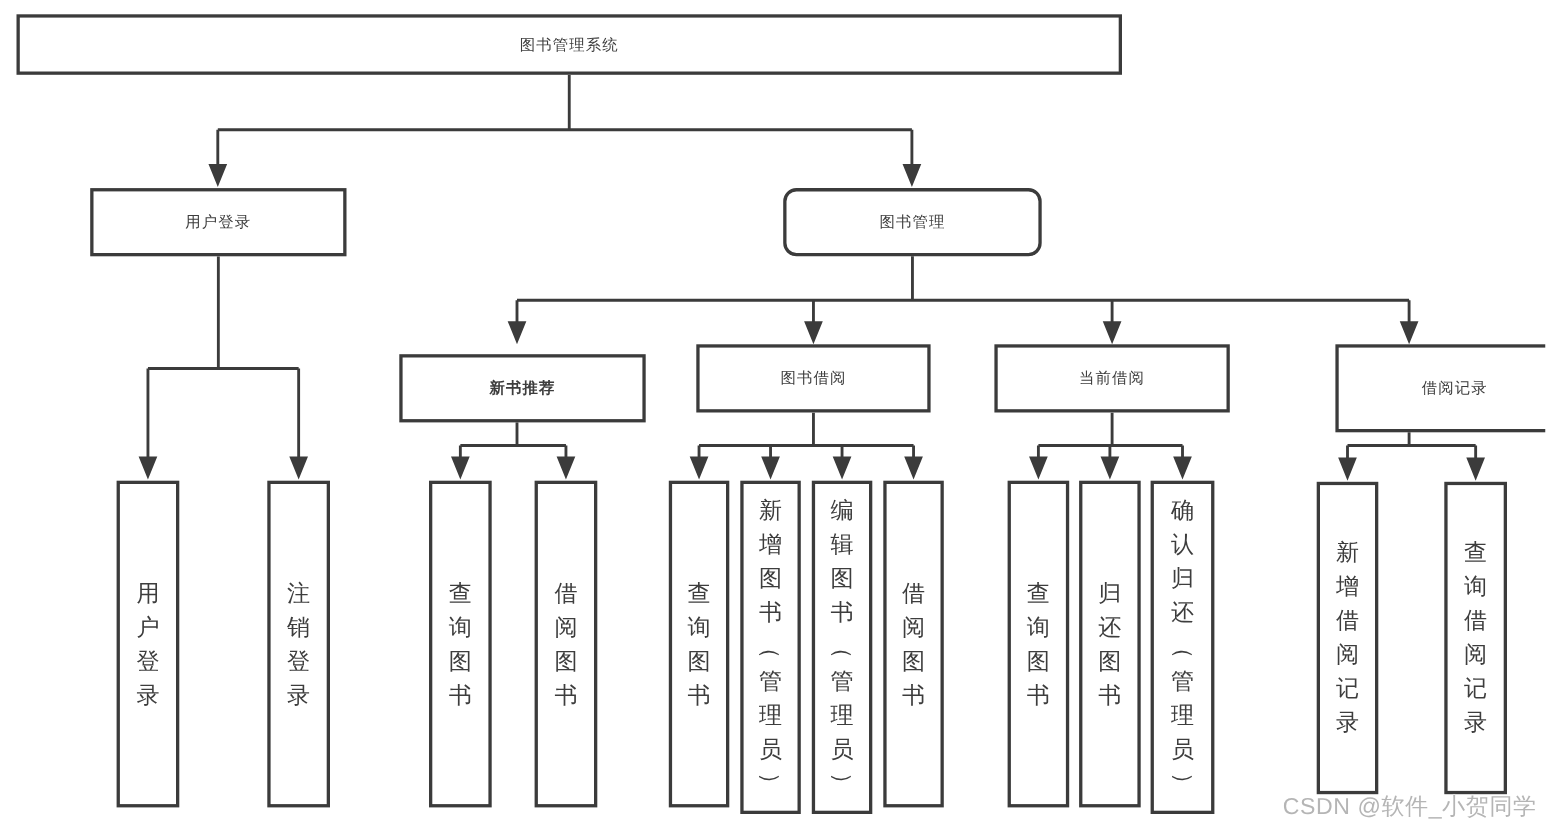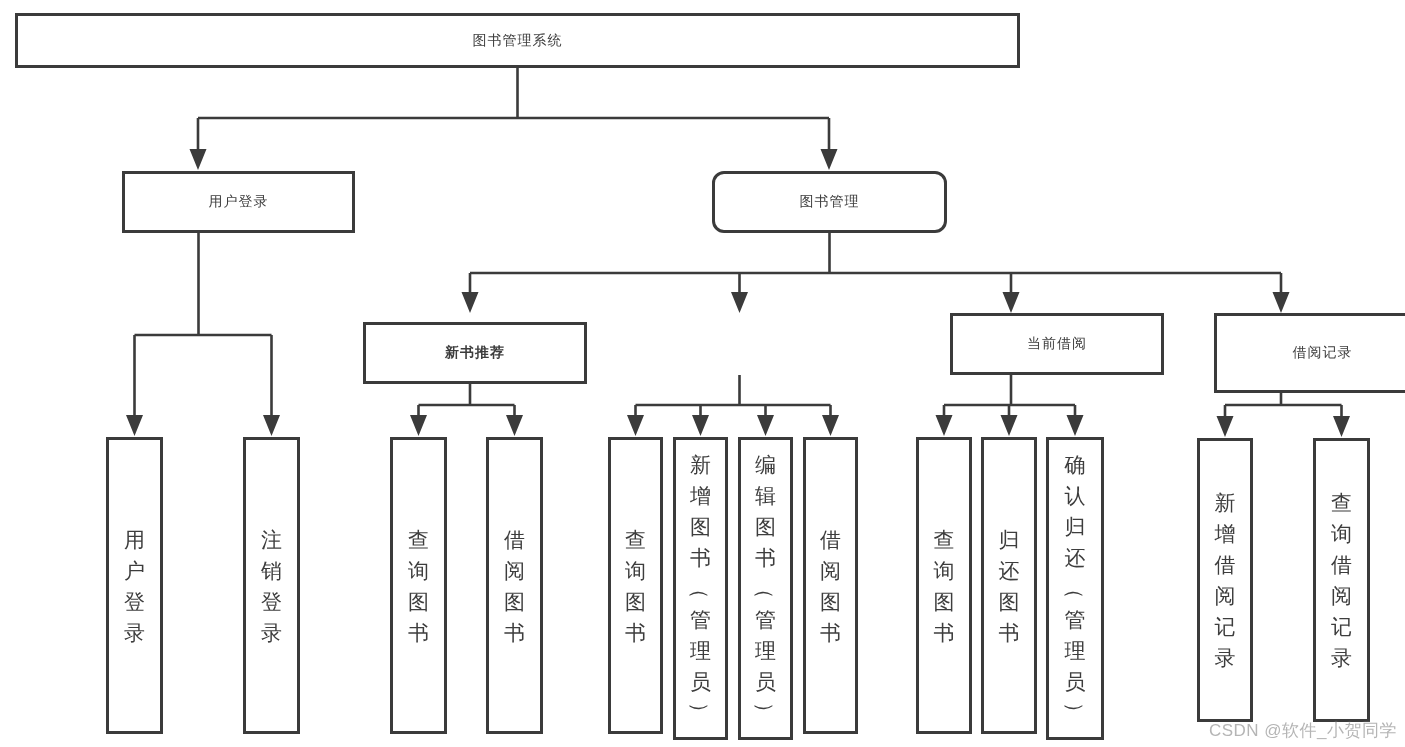--- a/index.html
+++ b/index.html
@@ -31,21 +31,21 @@
     border:3px solid var(--line);
     background:var(--bg);
     display:flex;flex-direction:column;align-items:center;justify-content:center;
     font-size:21px;color:var(--text);
     z-index:2;
   }
   .vchar{display:block;line-height:31px;text-align:center;}
   .vchar.rot{transform:rotate(90deg);}
   .watermark{
     position:absolute;top:719px;right:8px;
-    font-size:17px;color:var(--wm);
+    font-size:21px;color:var(--wm);
     letter-spacing:0.5px;
     text-shadow:0 0 2px #ffffff;
     z-index:3;
     white-space:nowrap;
   }
 </style>
 </head>
 <body>
 
 <div class="canvas">
@@ -78,25 +78,26 @@
       M944 436 L935.5 415 L952.5 415 Z
       M1009 436 L1000.5 415 L1017.5 415 Z
       M1075 436 L1066.5 415 L1083.5 415 Z
       M1225 437 L1216.5 416 L1233.5 416 Z
       M1341.5 437 L1333 416 L1350 416 Z
     "></path>
   </svg>
 
   <div class="hbox" style="left:15px;top:13px;width:1005px;height:55px;">图书管理系统</div>
 
-  <div class="hbox" style="left:82px;top:171px;width:233px;height:62px;margin-left:40px;">用户登录</div>
+  <div class="hbox" style="left:82px;top:171px;width:233px;height:62px;">用户登录</div>
   <div class="hbox" style="left:712px;top:171px;width:235px;height:62px;border-radius:12px;">图书管理</div>
 
   <div class="hbox" style="left:363px;top:322px;width:224px;height:62px;font-weight:bold;">新书推荐</div>
-  <div class="hbox" style="left:904px;top:313px;width:214px;height:62px;margin-left:46px;">当前借阅</div>
+  <div class="hbox" style="left:633px;top:313px;width:213px;height:62px;">图书借阅</div>
+  <div class="hbox" style="left:904px;top:313px;width:214px;height:62px;">当前借阅</div>
   <div class="hbox" style="left:1214px;top:313px;width:217px;height:80px;">借阅记录</div>
 
   <div class="vbox" style="left:106px;top:437px;width:57px;height:297px;">
       <span class="vchar">用</span>
       <span class="vchar">户</span>
       <span class="vchar">登</span>
       <span class="vchar">录</span>
     </div>
   <div class="vbox" style="left:243px;top:437px;width:57px;height:297px;">
       <span class="vchar">注</span>

